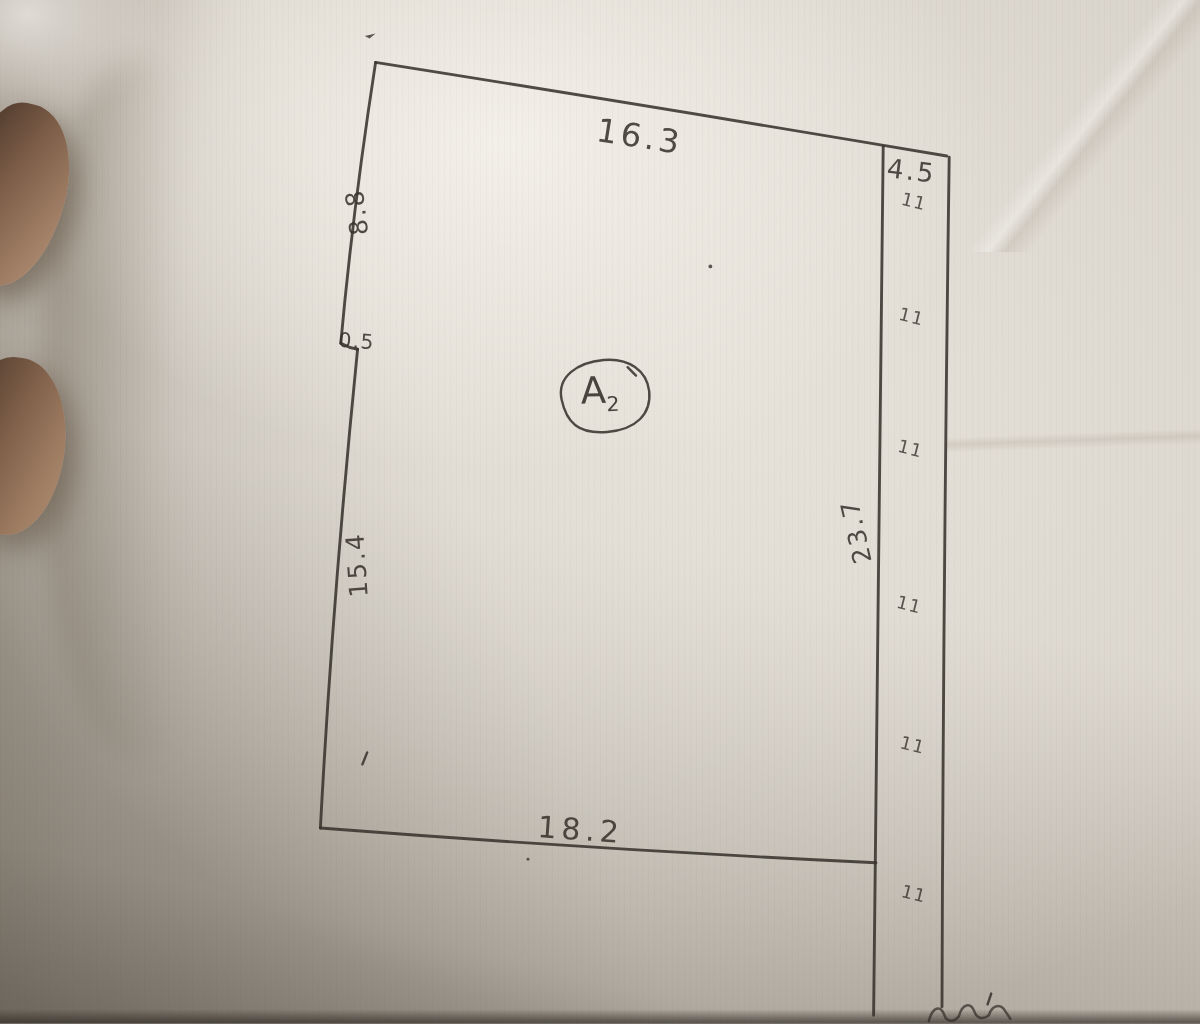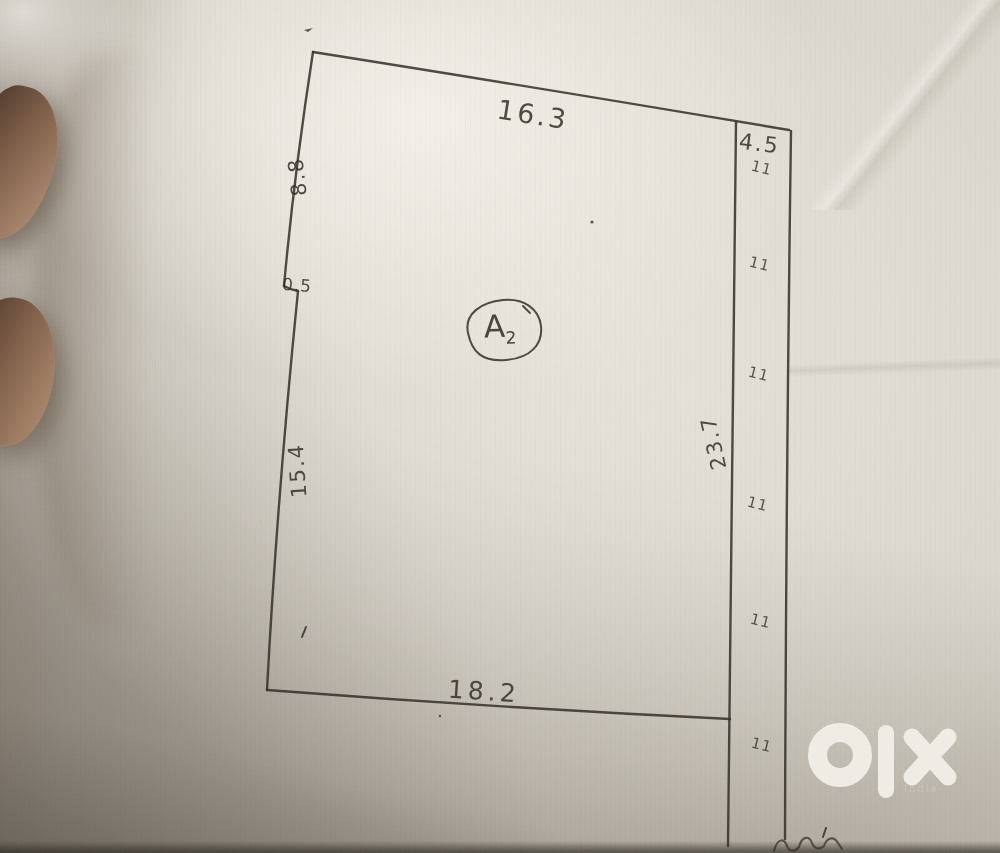--- a/index.html
+++ b/index.html
@@ -127,28 +127,19 @@
 
   <span class="ditto dm1">11</span>
   <span class="ditto dm2">11</span>
   <span class="ditto dm3">11</span>
   <span class="ditto dm4">11</span>
   <span class="ditto dm5">11</span>
   <span class="ditto dm6">11</span>
 
   <span class="plot-label-text"><span>A</span><span class="sub">2</span></span>
 
-  <div class="olx">
-    <div class="olx-o"></div>
-    <div class="olx-bar"></div>
-    <svg class="olx-x" width="58" height="60" viewBox="0 0 58 60">
-      <line x1="10" y1="10" x2="46" y2="50"></line>
-      <line x1="46" y1="10" x2="10" y2="50"></line>
-    </svg>
-    <span class="olx-subtext">India</span>
-  </div>
 
   <svg class="scribble" width="1000" height="853" viewBox="0 0 1000 853">
     <path d="M774,851 c3,-12 10,-14 13,-5 c2,6 8,6 12,1 c3,-11 10,-12 13,-4 c2,6 8,7 12,3 c3,-9 10,-10 14,-3 l4,6"></path>
   </svg>
 
   <div class="bottom-edge"></div>
 </div>
 
 </body></html>

